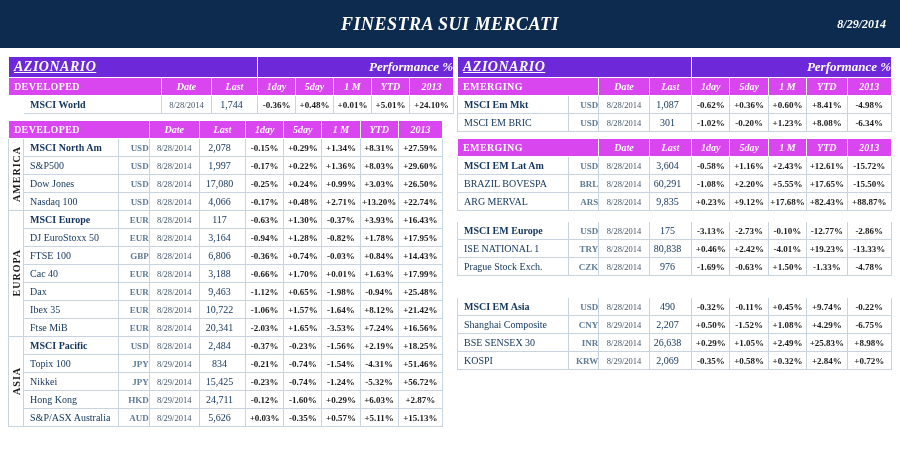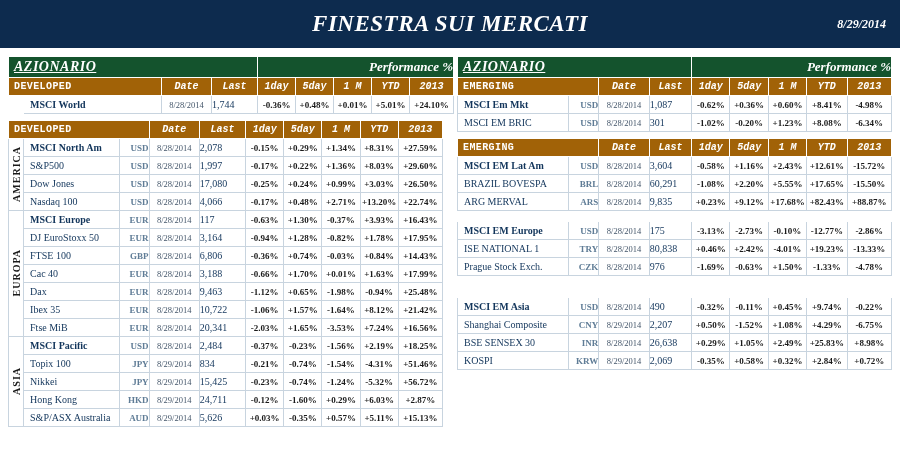--- a/index.html
+++ b/index.html
@@ -11,21 +11,21 @@
   }
   .header{
     height:48px;
     background:#0d2b4e;
     display:flex;align-items:center;justify-content:center;
     position:relative;
     border-bottom:2px solid #ffffff;
   }
   .header .title{
     color:#ffffff;
-    font-size:23px;
+    font-size:18px;
     font-style:italic;
     font-weight:bold;
     letter-spacing:.5px;
   }
   .header .date{
     position:absolute;right:14px;top:50%;transform:translateY(-50%);
     color:#ffffff;font-size:12px;font-style:italic;font-weight:bold;
   }
   .page{
     display:flex;
@@ -33,46 +33,45 @@
     gap:14px;
     box-sizing:border-box;
     height:422px;
   }
   .panel{flex:1;min-width:0;display:flex;flex-direction:column;}
 
   table{border-collapse:collapse;width:100%;table-layout:fixed;}
   td,th{padding:0;margin:0;}
 
   .banner td{
-    background:#14532d;
+    background:#6d28d9;
     color:#ffffff;
     font-weight:bold;
     border:1px solid #ffffff;
     height:20px;
   }
   .banner .bn-left{
     font-size:14px;font-style:italic;
     padding-left:5px;
     text-decoration:underline;
     letter-spacing:.5px;
   }
   .banner .bn-right{
     font-size:13px;font-style:italic;text-align:right;
   }
 
   .hdr td{
-    background:#a16207;
+    background:#d946ef;
     color:#ffffff;
     border:1px solid #ffffff;
     height:17px;
     font-size:10px;
     font-weight:bold;
     text-align:center;
     font-style:italic;
-    font-family:Liberation Mono, monospace;
   }
   .hdr td.lbl{
     text-align:left;padding-left:5px;
     font-style:normal;
     letter-spacing:.4px;
   }
 
   .row td{
     border:1px solid #c8d4df;
     height:17px;
@@ -90,21 +89,21 @@
   .row td.ccy{
     text-align:right;
     color:#5f7c96;
     font-size:9px;
     font-weight:bold;
   }
   .row td.date{
     text-align:center;font-size:8.5px;color:#44566a;
   }
   .row td.last{
-    text-align:left;padding-right:6px;font-size:10px;color:#12355b;
+    text-align:center;padding-right:6px;font-size:10px;color:#12355b;
   }
   .row td.perf{
     text-align:center;font-size:9px;font-weight:bold;
   }
   .pos{color:#1f8a3b;}
   .neg{color:#d41414;}
   .row.blank td{height:10px;border:1px solid #ffffff;background:#ffffff;}
 
   .sideband{
     width:14px;

